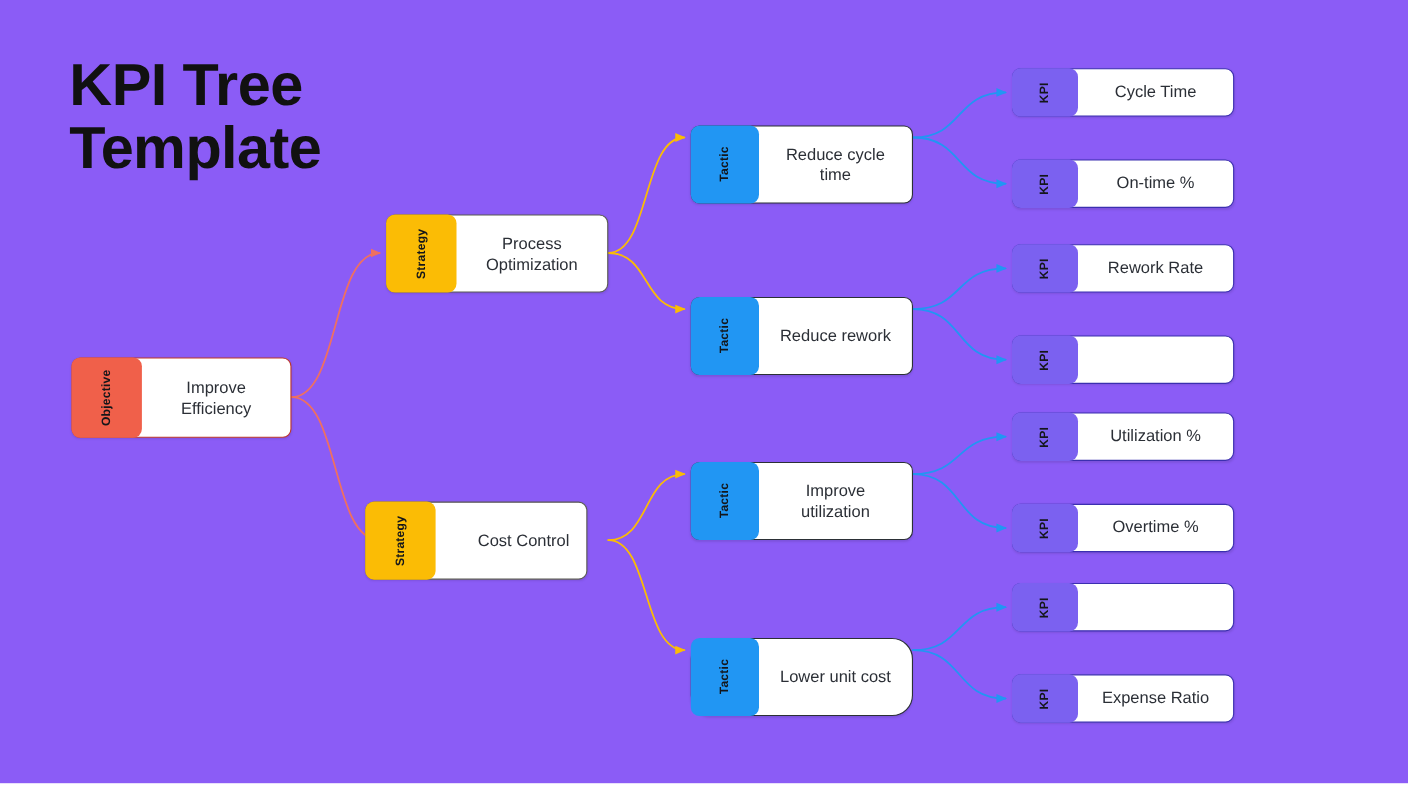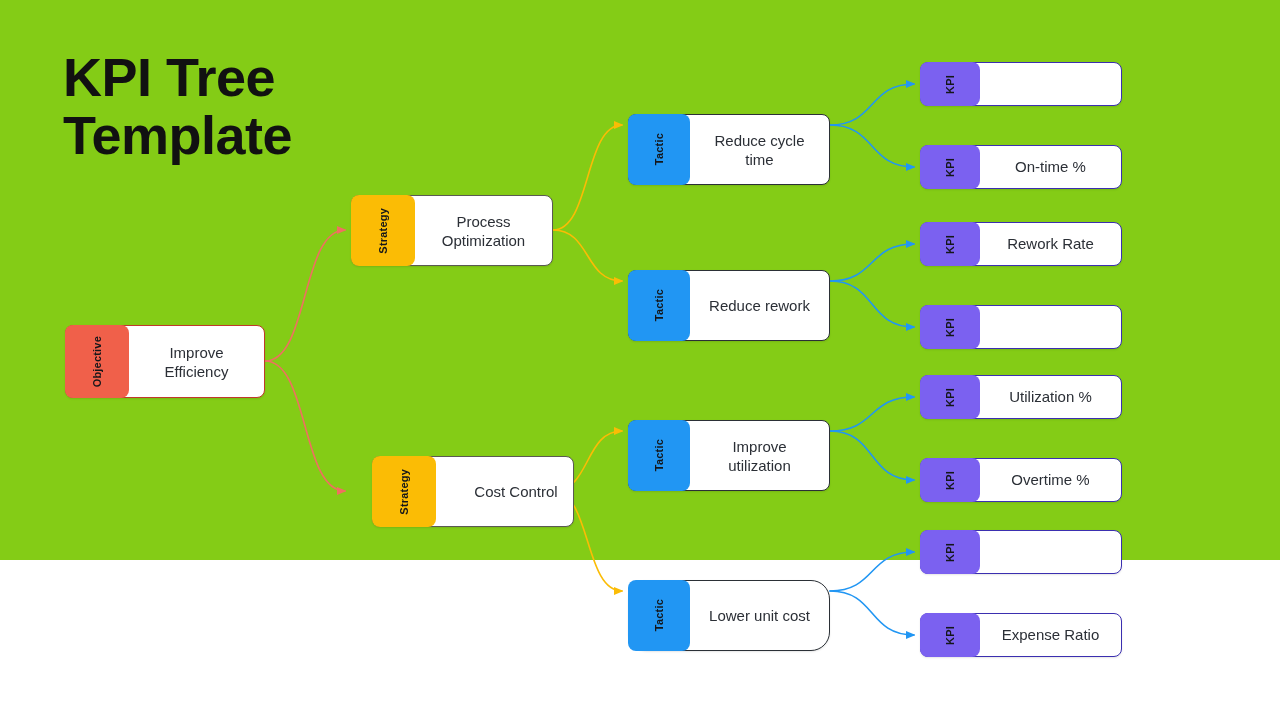--- a/index.html
+++ b/index.html
@@ -10,22 +10,22 @@
   }
   body {
     font-family: "Liberation Sans", sans-serif;
     width: 1280px;
     height: 720px;
     overflow: hidden;
   }
   #canvas {
     position: relative;
     width: 1280px;
-    height: 560px;
-    background: #84cc16;
+    height: 712px;
+    background: #8b5cf6;
   }
   #edges {
     position: absolute;
     left: 0;
     top: 0;
     width: 1280px;
     height: 720px;
     pointer-events: none;
   }
 
@@ -193,20 +193,21 @@
         <div class="tab">
           <span>Tactic</span>
         </div>
         <div class="body">Reduce cycle
 time</div>
       </div>
       <div class="node kpi" style="left: 920px; top: 62px; width: 202px; height: 44px;">
         <div class="tab">
           <span>KPI</span>
         </div>
+        <div class="body">Cycle Time</div>
       </div>
       <div class="node kpi" style="left: 920px; top: 145px; width: 202px; height: 44px;">
         <div class="tab">
           <span>KPI</span>
         </div>
         <div class="body">On-time %</div>
       </div>
       <div class="node tactic" style="left: 628px; top: 246px; width: 202px; height: 71px;">
         <div class="tab">
           <span>Tactic</span>
@@ -217,21 +218,21 @@
         <div class="tab">
           <span>KPI</span>
         </div>
         <div class="body">Rework Rate</div>
       </div>
       <div class="node kpi" style="left: 920px; top: 305px; width: 202px; height: 44px;">
         <div class="tab">
           <span>KPI</span>
         </div>
       </div>
-      <div class="node strategy" style="left: 372px; top: 456px; width: 202px; height: 71px; gap: 23px;">
+      <div class="node strategy" style="left: 332px; top: 456px; width: 202px; height: 71px; gap: 23px;">
         <div class="tab">
           <span>Strategy</span>
         </div>
         <div class="body">Cost Control</div>
       </div>
       <div class="node tactic" style="left: 628px; top: 396px; width: 202px; height: 71px;">
         <div class="tab">
           <span>Tactic</span>
         </div>
         <div class="body">Improve

